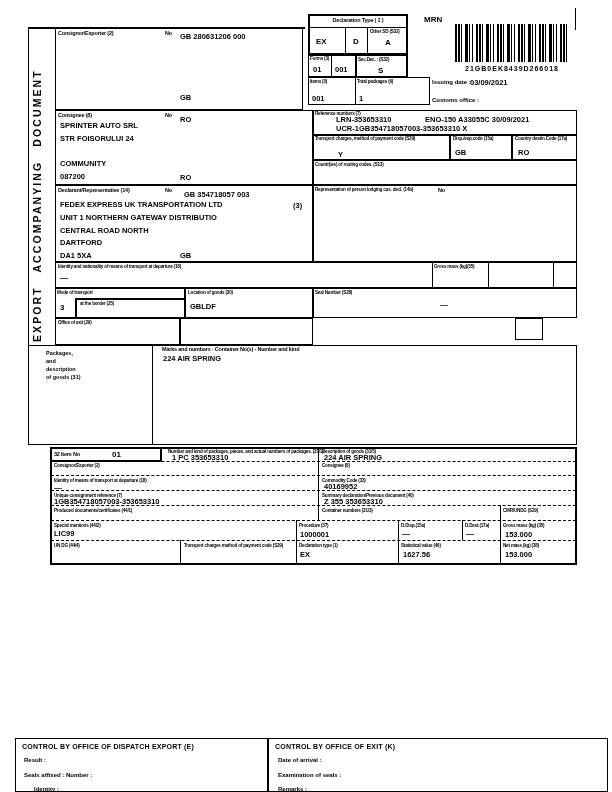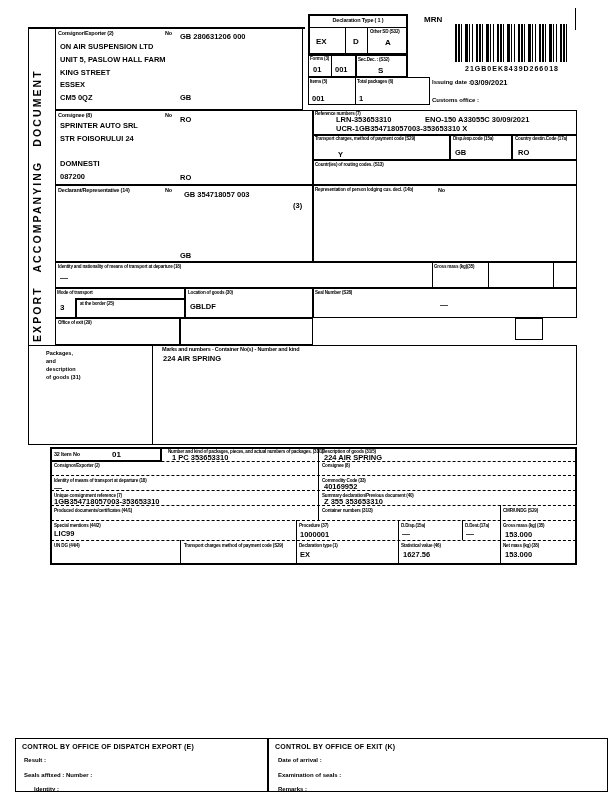--- a/index.html
+++ b/index.html
@@ -36,27 +36,20 @@
 
   <div class="hl2" style="left:28px;top:27px;width:277px"></div>
 
   <div class="vl" style="left:28px;top:28px;height:417px"></div>
   <div class="sidebar">EXPORT ACCOMPANYING DOCUMENT</div>
 
   <div class="b" style="left:55px;top:28px;width:248px;height:82px"></div>
   <span class="l" style="left:58px;top:30px">Consignor/Exporter (2)</span>
   <span class="l" style="left:165px;top:30px">No</span>
   <span class="v" style="left:180px;top:32px">GB 280631206 000</span>
-  <div class="addr" style="left:60px;top:41px">
-    <span>ON AIR SUSPENSION LTD</span>
-    <span>UNIT 5, PASLOW HALL FARM</span>
-    <span>KING STREET</span>
-    <span>ESSEX</span>
-    <span>CM5 0QZ</span>
-  </div>
   <span class="v" style="left:180px;top:93px">GB</span>
 
   <div class="b2" style="left:308px;top:14px;width:100px;height:41px"></div>
   <div class="l ctr" style="left:308px;top:17px;width:100px">Declaration Type ( 1 )</div>
   <div class="hl" style="left:308px;top:27px;width:100px"></div>
   <div class="vl" style="left:345px;top:27px;height:28px"></div>
   <div class="vl" style="left:367px;top:27px;height:28px"></div>
   <span class="v8" style="left:316px;top:37px">EX</span>
   <span class="v8" style="left:353px;top:37px">D</span>
   <span class="l4" style="left:370px;top:29px">Other SD (S32)</span>
@@ -87,21 +80,21 @@
   <div class="vl" style="left:575px;top:8px;height:22px"></div>
 
   <div class="b" style="left:55px;top:110px;width:258px;height:75px"></div>
   <span class="l" style="left:58px;top:112px">Consignee (8)</span>
   <span class="l" style="left:165px;top:112px">No</span>
   <span class="v" style="left:180px;top:115px">RO</span>
   <div class="addr" style="left:60px;top:120px">
     <span>SPRINTER AUTO SRL</span>
     <span>STR FOISORULUI 24</span>
     <span></span>
-    <span>DOMNESTI</span>
+    <span>COMMUNITY</span>
     <span>087200</span>
   </div>
   <span class="v" style="left:180px;top:173px">RO</span>
 
   <div class="b" style="left:313px;top:110px;width:264px;height:25px"></div>
   <span class="l4" style="left:315px;top:111px">Reference numbers (7)</span>
   <span class="v" style="left:336px;top:115px">LRN-353653310</span>
   <span class="v" style="left:425px;top:115px">ENO-150 A33055C 30/09/2021</span>
   <span class="v" style="left:336px;top:124px">UCR-1GB354718057003-353653310  X</span>
 
@@ -115,20 +108,27 @@
   <span class="l4" style="left:515px;top:136px">Country destin.Code (17a)</span>
   <span class="v" style="left:518px;top:148px">RO</span>
 
   <div class="b" style="left:313px;top:160px;width:264px;height:25px"></div>
   <span class="l4" style="left:315px;top:162px">Countr(ies) of routing codes. (S13)</span>
 
   <div class="b" style="left:55px;top:185px;width:258px;height:77px"></div>
   <span class="l" style="left:58px;top:187px">Declarant/Representative (14)</span>
   <span class="l" style="left:165px;top:187px">No</span>
   <span class="v" style="left:184px;top:190px">GB 354718057 003</span>
+  <div class="addr" style="left:60px;top:199px">
+    <span>FEDEX EXPRESS UK TRANSPORTATION LTD</span>
+    <span>UNIT 1 NORTHERN GATEWAY DISTRIBUTIO</span>
+    <span>CENTRAL ROAD NORTH</span>
+    <span>DARTFORD</span>
+    <span>DA1 5XA</span>
+  </div>
   <span class="v" style="left:293px;top:201px">(3)</span>
   <span class="v" style="left:180px;top:251px">GB</span>
 
   <div class="b" style="left:313px;top:185px;width:264px;height:77px"></div>
   <span class="l4" style="left:315px;top:187px">Representation of person lodging cus. decl. (14b)</span>
   <span class="l" style="left:438px;top:187px">No</span>
 
   <div class="b" style="left:55px;top:262px;width:522px;height:26px"></div>
   <span class="l4" style="left:58px;top:264px">Identity and nationality of means of transport at departure (18)</span>
   <span class="v8" style="left:60px;top:273px">—</span>

